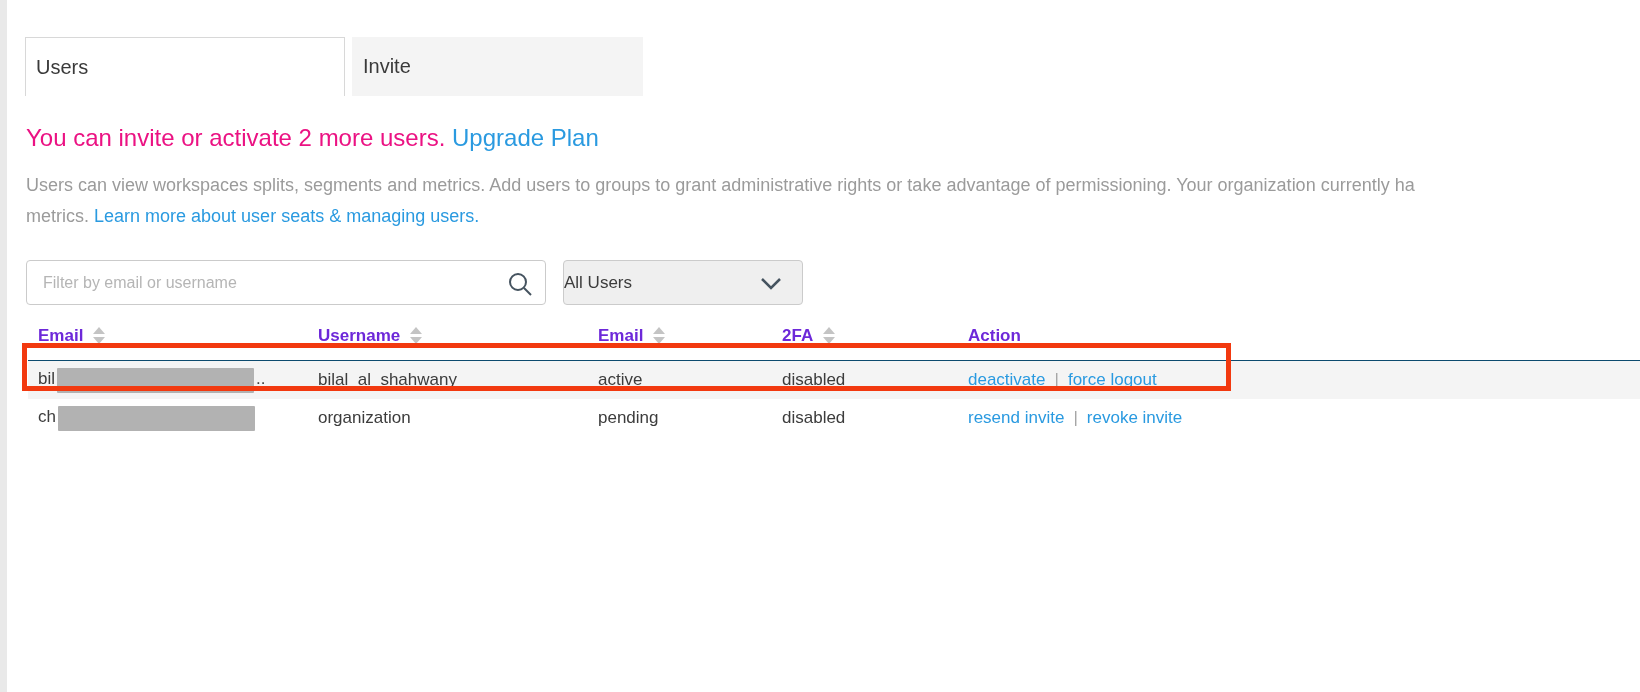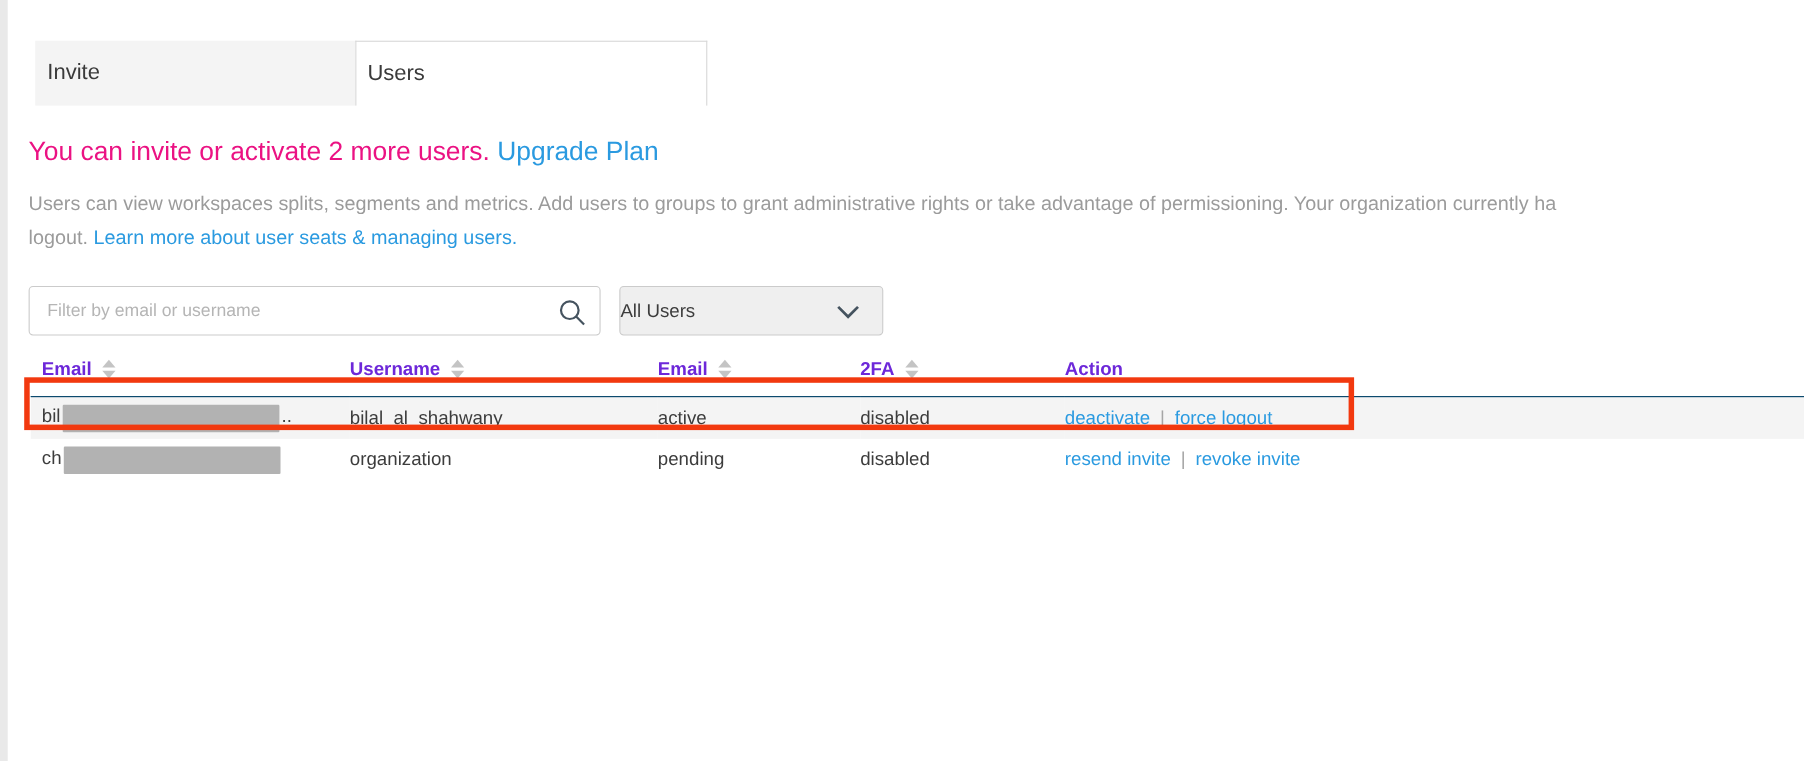--- a/index.html
+++ b/index.html
@@ -93,36 +93,36 @@
   }
 </style>
 </head>
 <body>
 
 <div class="left-rail"></div>
 
 <div class="content">
 
   <div class="tabs">
+    <div class="tab active">
+      <span>Users</span>
+    </div>
     <div class="tab inactive">
       <span>Invite</span>
-    </div>
-    <div class="tab active">
-      <span>Users</span>
     </div>
   </div>
 
   <div class="notice">
     <span class="pink">You can invite or activate 2 more users.</span>
     <a class="link">Upgrade Plan</a>
   </div>
 
   <div class="desc">
     <div class="line1">Users can view workspaces splits, segments and metrics. Add users to groups to grant administrative rights or take advantage of permissioning. Your organization currently ha</div>
-    <div class="line2"><span>logout. </span><a class="link">Learn more about user seats &amp; managing users.</a></div>
+    <div class="line2"><span>metrics. </span><a class="link">Learn more about user seats &amp; managing users.</a></div>
   </div>
 
   <div class="controls">
     <div class="filter-box">
       <input type="text" placeholder="Filter by email or username" style="">
       <span class="search-icon">
         <svg width="26" height="26" viewBox="0 0 26 26" fill="none">
           <circle cx="11" cy="11" r="8" stroke="#45535f" stroke-width="2"></circle>
           <line x1="17" y1="17" x2="24" y2="24" stroke="#45535f" stroke-width="2"></line>
         </svg>

